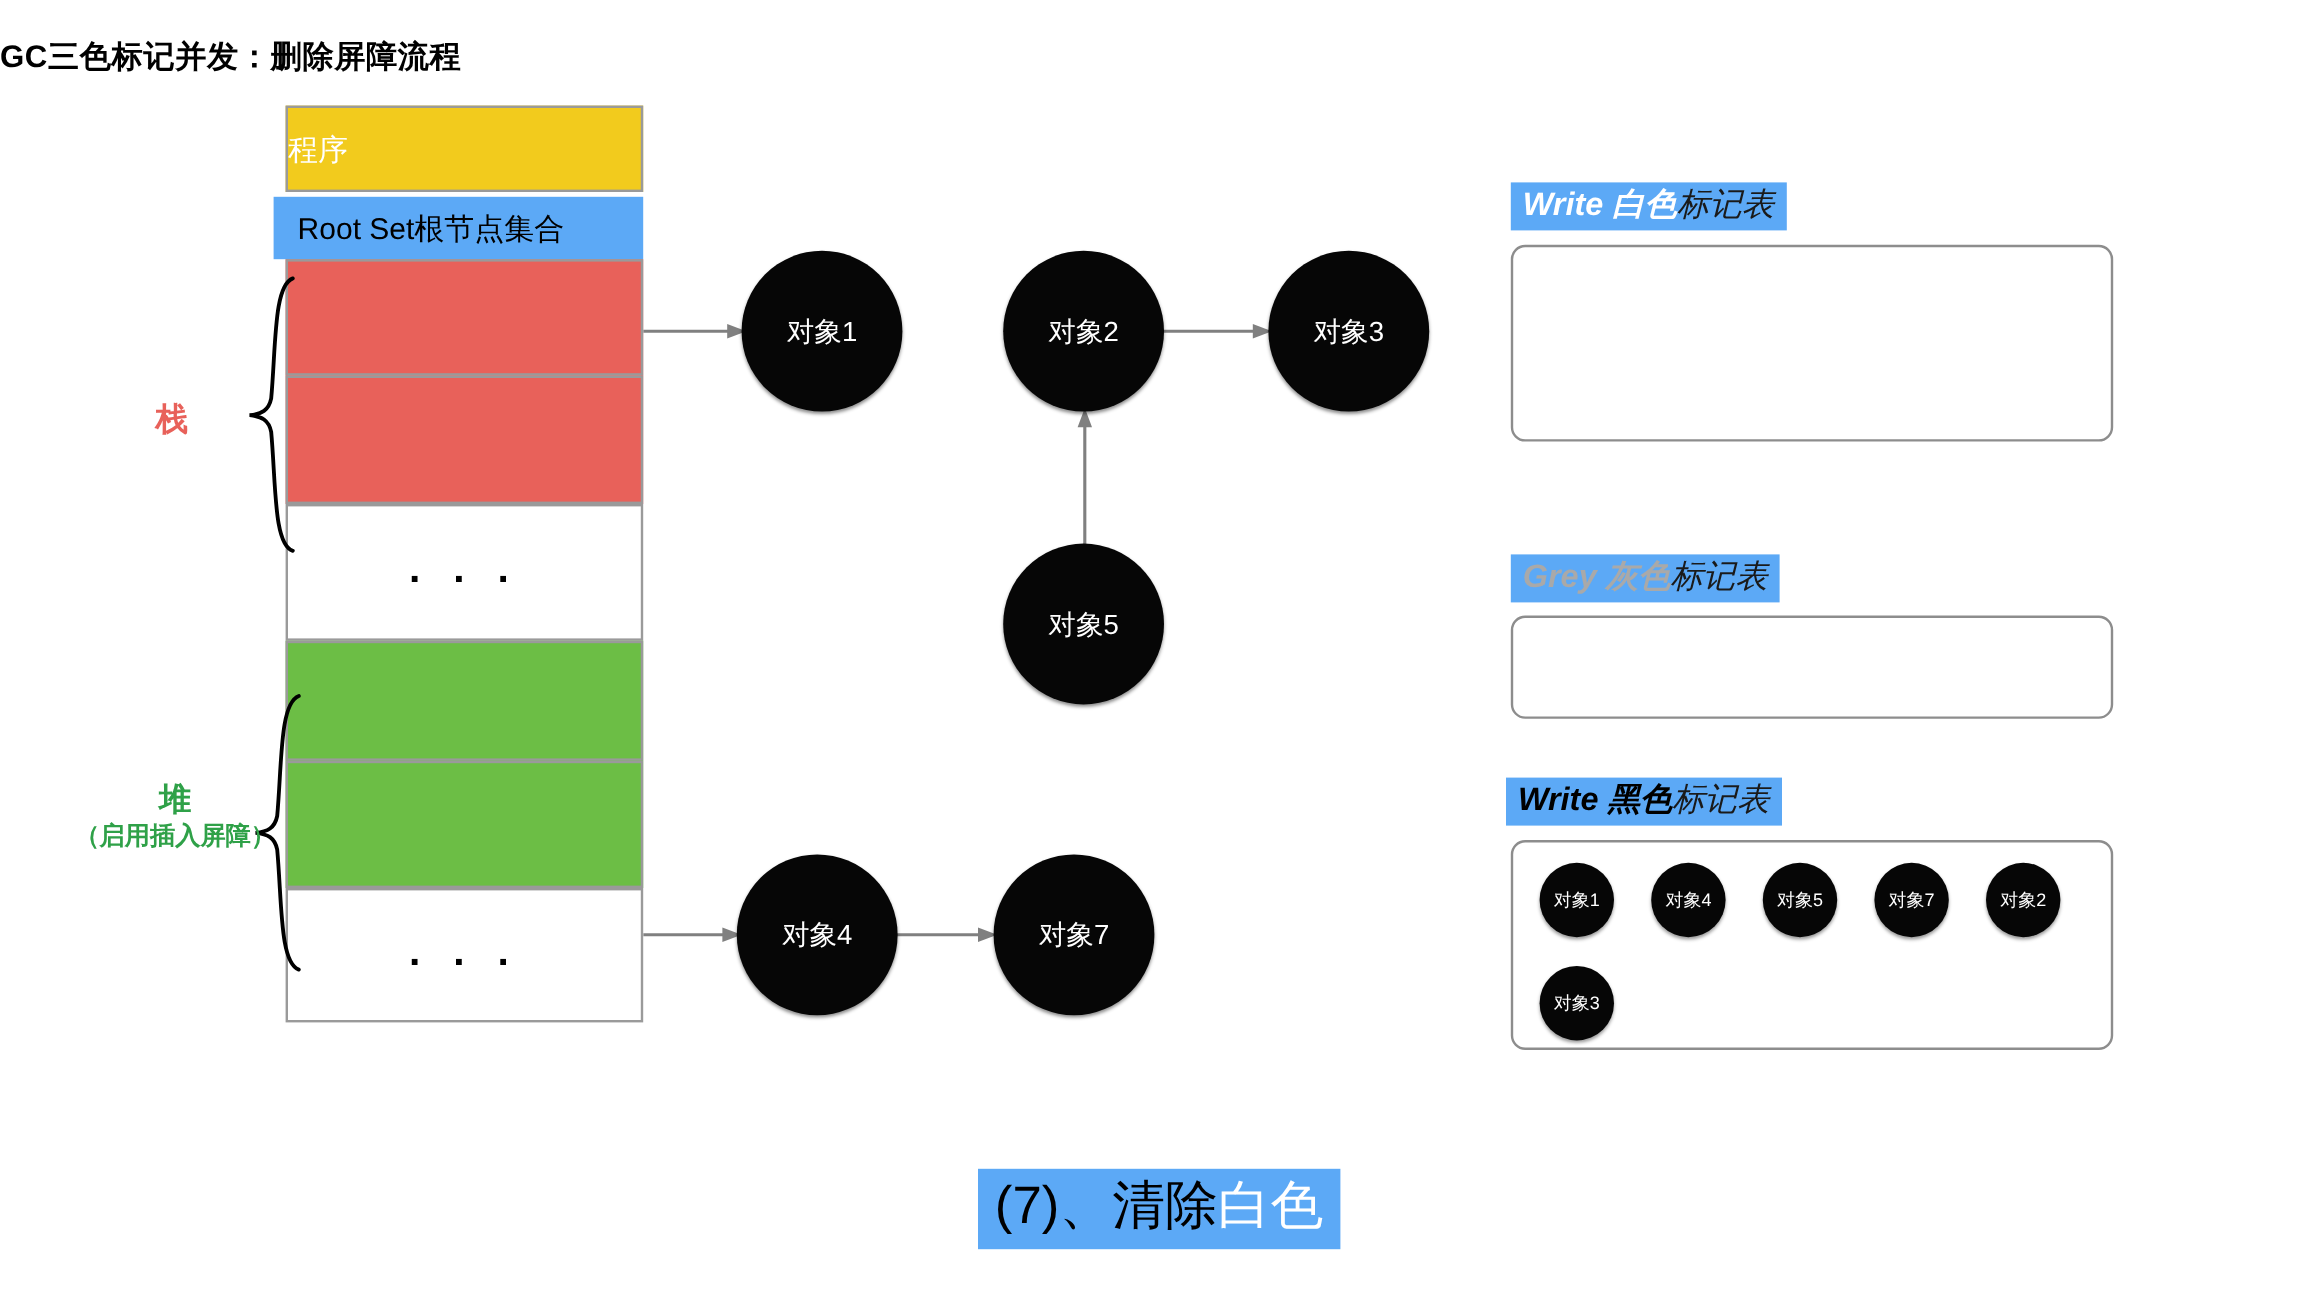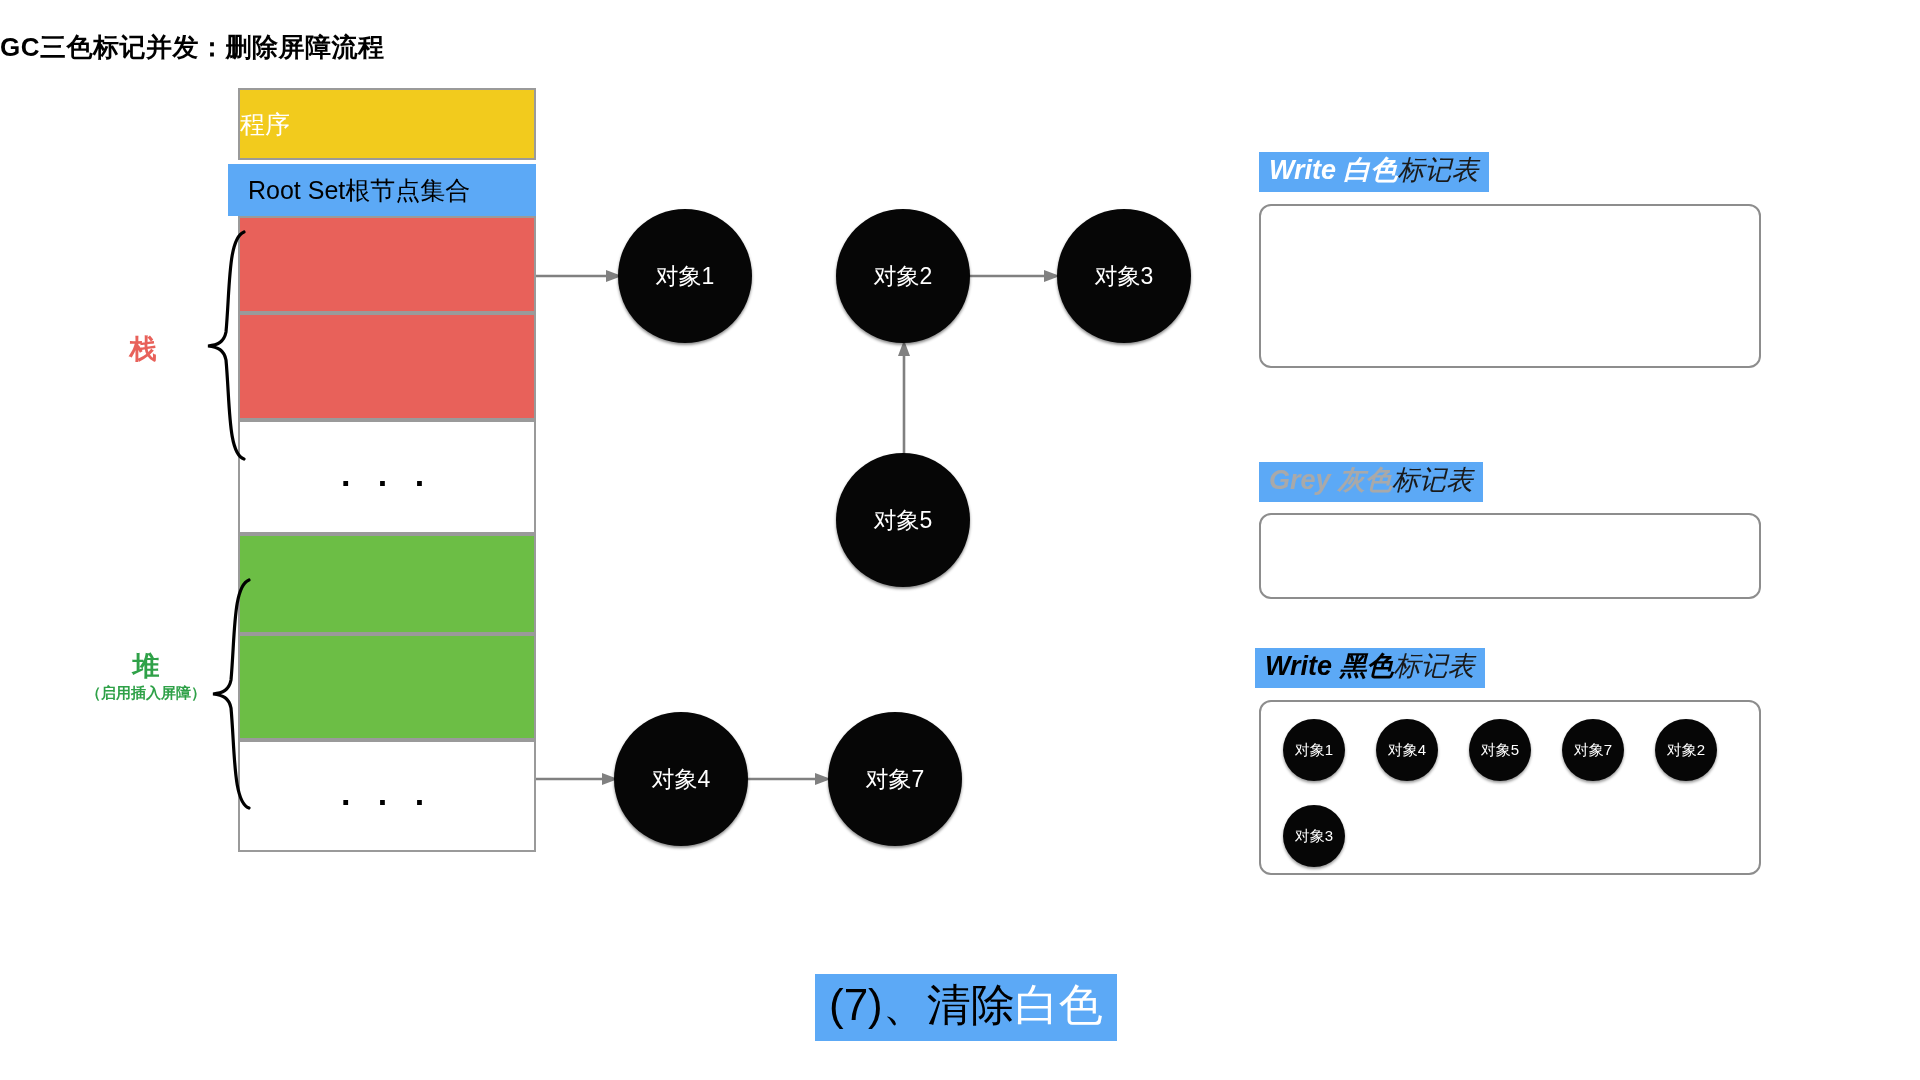--- a/index.html
+++ b/index.html
@@ -74,21 +74,21 @@
   }
 
   
   .brace { position: absolute; }
   .side-label {
     position: absolute;
     text-align: center;
     line-height: 1.25;
   }
   .side-label .main { font-size: 27px; font-weight: bold; }
-  .side-label .sub  { font-size: 15px; font-weight: bold; }
+  .side-label .sub  { font-size: 21px; font-weight: bold; }
   .label-stack { left: 88px; top: 333px; width: 110px; color: #E8615A; }
   .label-heap  { left: 56px; top: 650px; width: 180px; color: #2FA148; }
 
   
   .node {
     position: absolute;
     border-radius: 50%;
     background: #060606;
     color: #ffffff;
     display: flex;

